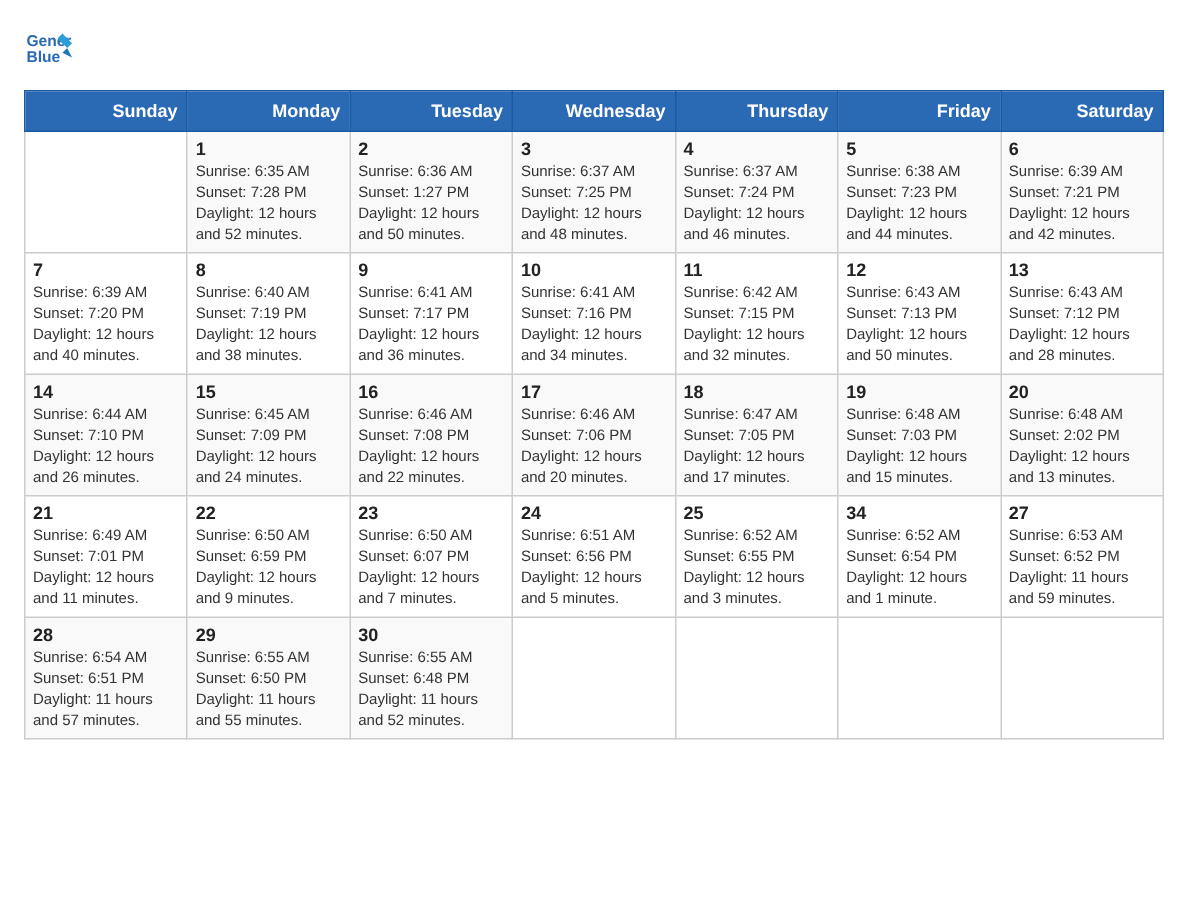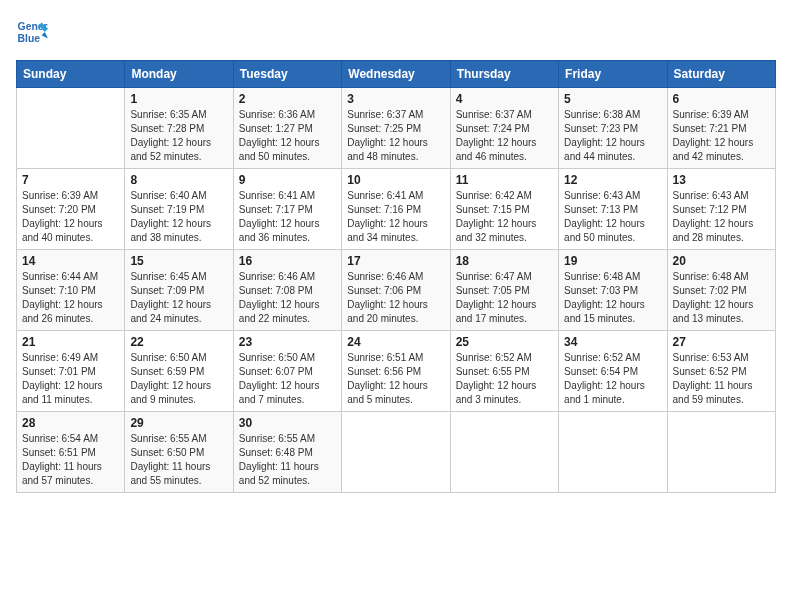--- a/index.html
+++ b/index.html
@@ -38,21 +38,21 @@
       color: #555;
     }
     table {
       width: 100%;
       border-collapse: collapse;
       font-size: 11px;
     }
     thead tr th {
       background: #2a6ab5;
       color: #fff;
-      text-align: left;
+      text-align: right;
       padding: 6px 6px;
       font-size: 12px;
       font-weight: bold;
       border: 1px solid #1a5aa5;
     }
     tbody tr td {
       border: 1px solid #ccc;
       vertical-align: top;
       padding: 4px 5px;
       width: 14.28%;
@@ -185,21 +185,21 @@
         <td>
           <div class="day-num">18</div>
           <div class="day-info"><span>Sunrise: 6:47 AM</span><br><span>Sunset: 7:05 PM</span><br><span>Daylight: 12 hours and 17 minutes.</span></div>
         </td>
         <td>
           <div class="day-num">19</div>
           <div class="day-info"><span>Sunrise: 6:48 AM</span><br><span>Sunset: 7:03 PM</span><br><span>Daylight: 12 hours and 15 minutes.</span></div>
         </td>
         <td>
           <div class="day-num">20</div>
-          <div class="day-info"><span>Sunrise: 6:48 AM</span><br><span>Sunset: 7:02 PM</span><br><span>Daylight: 12 hours and 13 minutes.</span></div>
+          <div class="day-info"><span>Sunrise: 6:48 AM</span><br><span>Sunset: 2:02 PM</span><br><span>Daylight: 12 hours and 13 minutes.</span></div>
         </td>
       </tr>
       <tr>
         <td>
           <div class="day-num">21</div>
           <div class="day-info"><span>Sunrise: 6:49 AM</span><br><span>Sunset: 7:01 PM</span><br><span>Daylight: 12 hours and 11 minutes.</span></div>
         </td>
         <td>
           <div class="day-num">22</div>
           <div class="day-info"><span>Sunrise: 6:50 AM</span><br><span>Sunset: 6:59 PM</span><br><span>Daylight: 12 hours and 9 minutes.</span></div>

